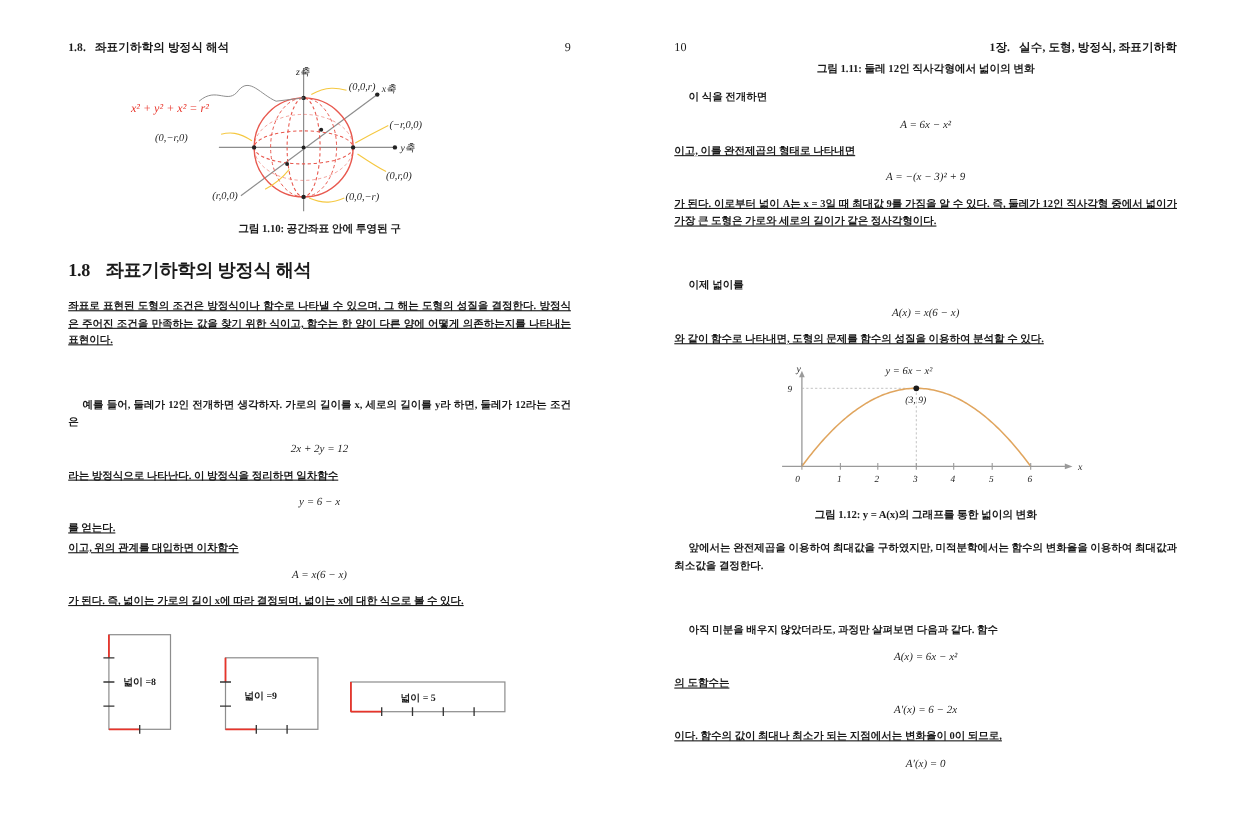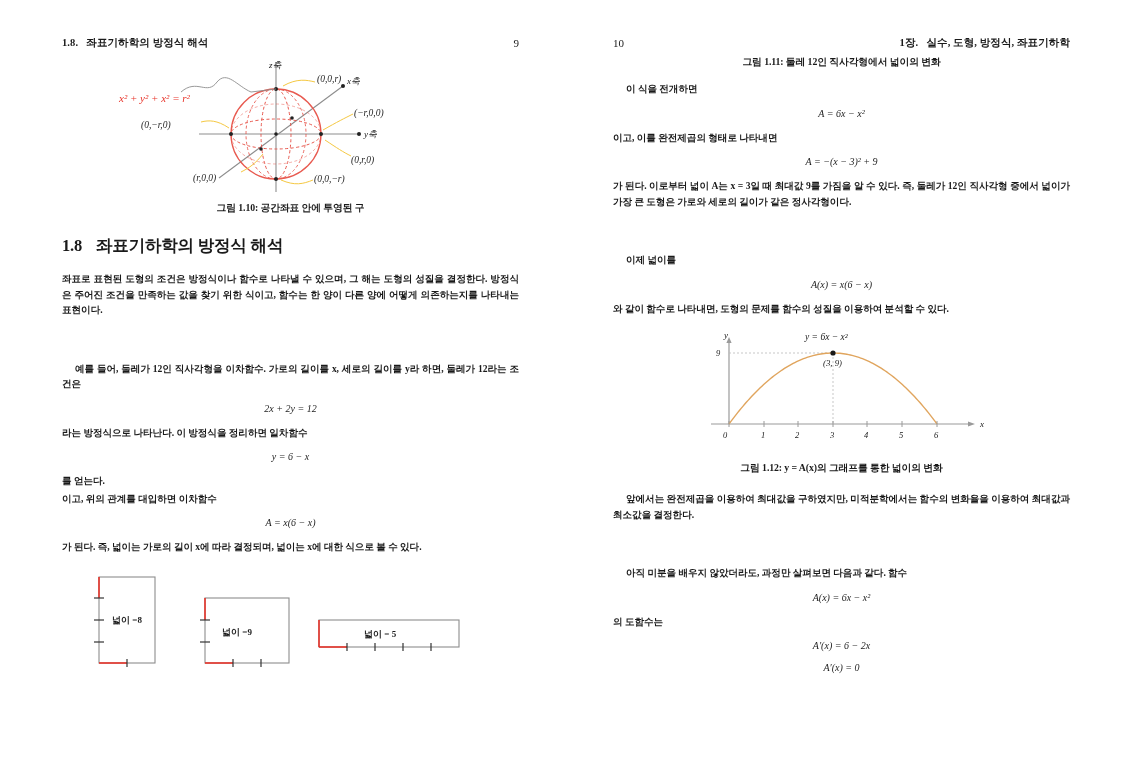--- a/index.html
+++ b/index.html
@@ -47,21 +47,21 @@
   
   .para {
     font-size: 9.6px;
     line-height: 1.62;
     text-align: justify;
     margin: 0 0 2px 0;
     font-weight: 700;
     letter-spacing: -.05px;
   }
   .para.indent { text-indent: 13px; margin-top: 43px; }
-  .para.noindent { text-indent: 0; }
+  .para.noindent { text-indent: 0; text-decoration: underline; }
   .eq {
     text-align: center;
     font-size: 10px;
     font-family: "Liberation Serif", "DejaVu Serif", serif;
     font-style: italic;
     margin: 11px 0 11px 0;
     color: #1d1d1d;
   }
 
   h2.section-title {
@@ -145,21 +145,21 @@
         <text class="svg-label" x="82" y="125" font-size="9.5" font-style="italic" fill="#222">(r,0,0)</text>
       </svg>
       <div class="caption">그림 1.10: 공간좌표 안에 투영된 구</div>
     </div>
 
     <h2 class="section-title" style="margin-top:20px">
       <span class="num">1.8</span><span>좌표기하학의 방정식 해석</span>
     </h2>
 
     <p class="para noindent">좌표로 표현된 도형의 조건은 방정식이나 함수로 나타낼 수 있으며, 그 해는 도형의 성질을 결정한다. 방정식은 주어진 조건을 만족하는 값을 찾기 위한 식이고, 함수는 한 양이 다른 양에 어떻게 의존하는지를 나타내는 표현이다.</p>
-    <p class="para indent">예를 들어, 둘레가 12인 직사각형을 이차함수. 가로의 길이를 x, 세로의 길이를 y라 하면, 둘레가 12라는 조건은</p>
+    <p class="para indent">예를 들어, 둘레가 12인 전개하면 생각하자. 가로의 길이를 x, 세로의 길이를 y라 하면, 둘레가 12라는 조건은</p>
 
     <div class="eq">2x + 2y = 12</div>
 
     <p class="para noindent">라는 방정식으로 나타난다. 이 방정식을 정리하면 일차함수</p>
     <div class="eq">y = 6 − x</div>
     <p class="para noindent">를 얻는다.</p>
     <p class="para noindent">이고, 위의 관계를 대입하면 이차함수</p>
     <div class="eq">A = x(6 − x)</div>
     <p class="para noindent">가 된다. 즉, 넓이는 가로의 길이 x에 따라 결정되며, 넓이는 x에 대한 식으로 볼 수 있다.</p>
 
@@ -268,17 +268,18 @@
         <text class="svg-label" x="146" y="34" font-size="8.8" font-style="italic" fill="#1a1a1a">(3, 9)</text>
       </svg>
       <div class="caption" style="margin-top:12px">그림 1.12: y = A(x)의 그래프를 통한 넓이의 변화</div>
     </div>
 
     <p class="para indent" style="margin-top:16px">앞에서는 완전제곱을 이용하여 최대값을 구하였지만, 미적분학에서는 함수의 변화율을 이용하여 최대값과 최소값을 결정한다.</p>
     <p class="para indent">아직 미분을 배우지 않았더라도, 과정만 살펴보면 다음과 같다. 함수</p>
     <div class="eq">A(x) = 6x − x²</div>
     <p class="para noindent">의 도함수는</p>
     <div class="eq">A′(x) = 6 − 2x</div>
+    <p class="para noindent">이다. 함수의 값이 최대나 최소가 되는 지점에서는 변화율이 0이 되므로,</p>
     <div class="eq">A′(x) = 0</div>
 
   </div>
 
 </div>
 
 </body></html>

